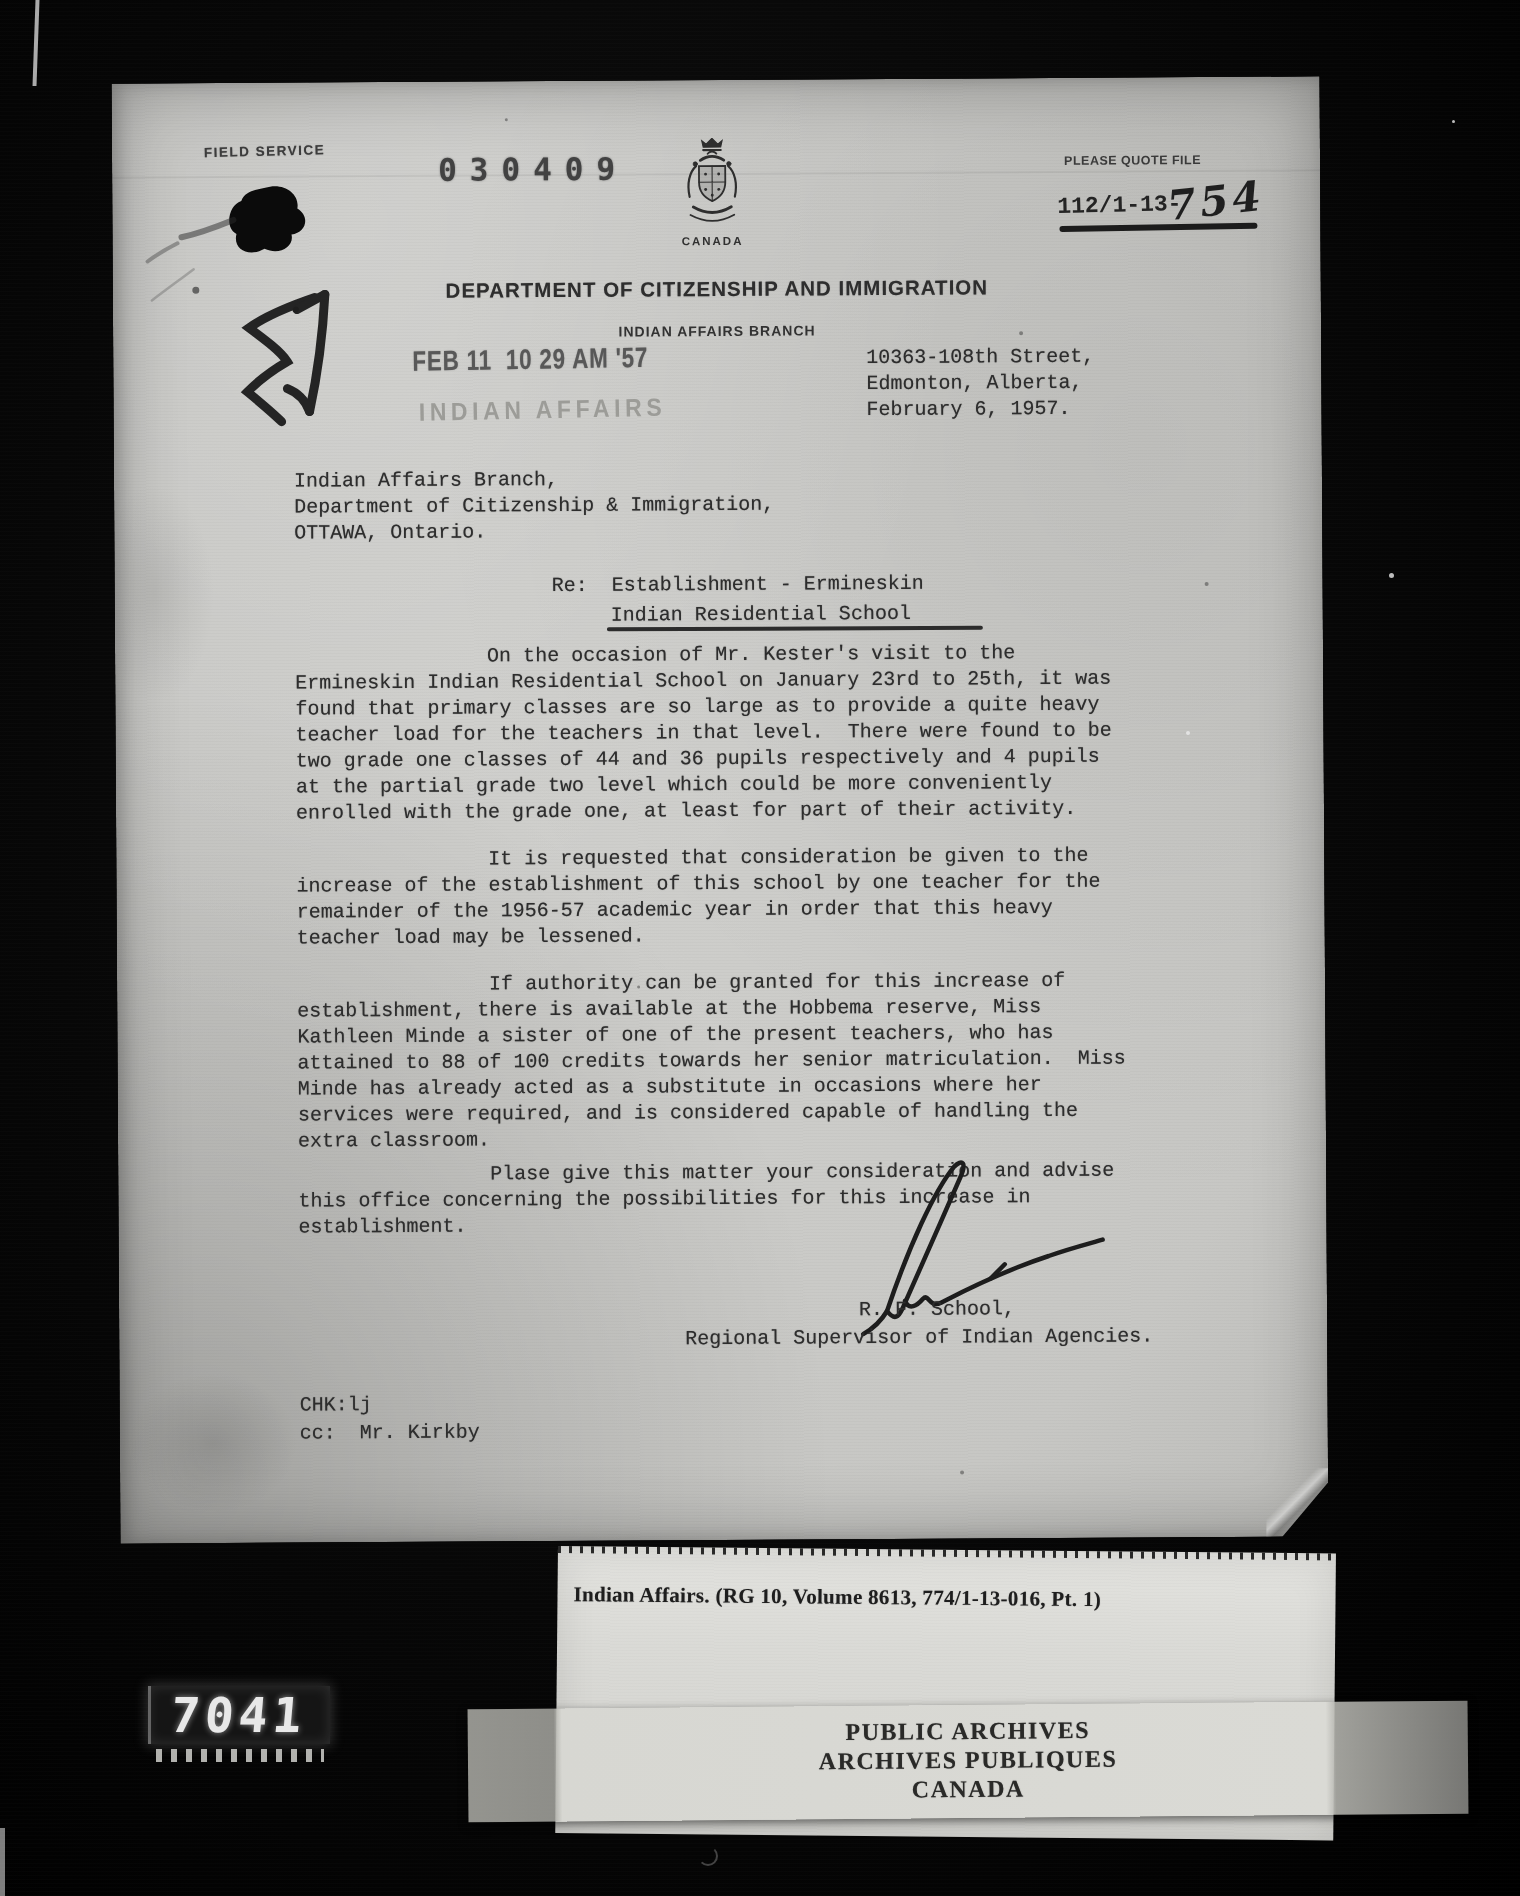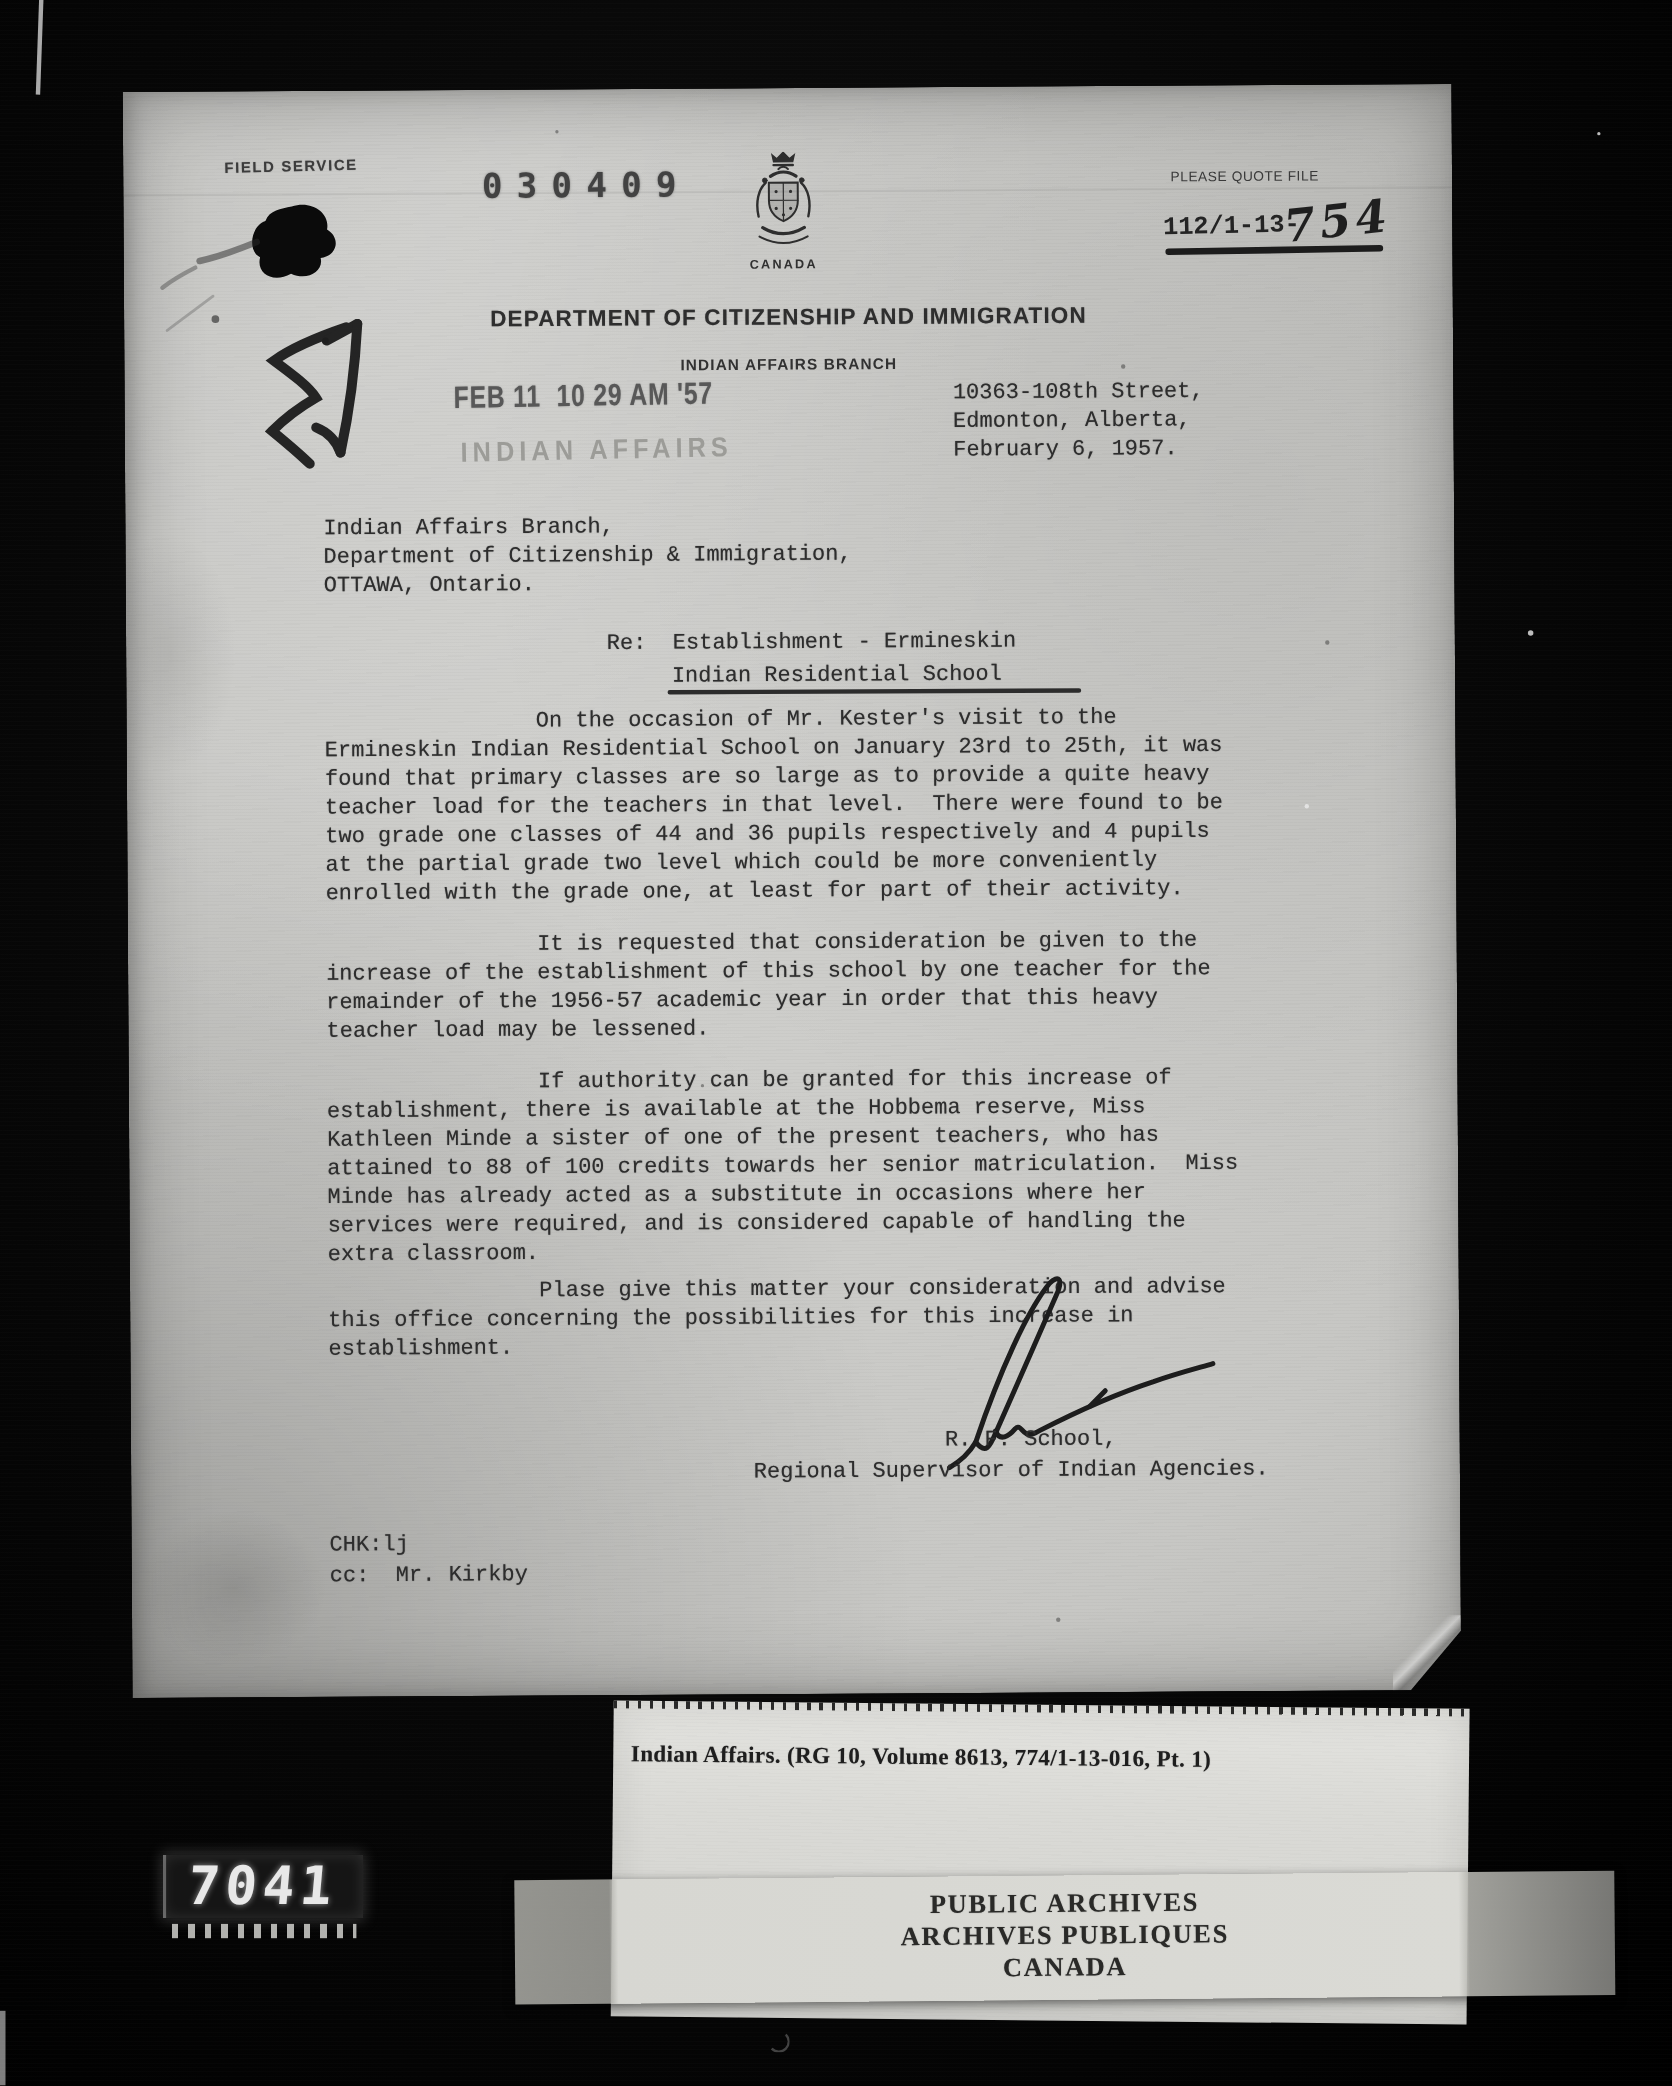--- a/index.html
+++ b/index.html
@@ -39,21 +39,21 @@
     font-family:"Liberation Mono","DejaVu Sans Mono",monospace;
     font-size:20px; line-height:26px; color:#2d2d2d; white-space:pre;
     text-shadow:0 0 1px rgba(45,45,45,0.55);
   }
   .field-service { left:92px; top:61px; font-size:13.5px; font-weight:bold;
     letter-spacing:1.5px; color:#3c3c3c; transform:rotate(-1deg);
     text-shadow:0 0 1px rgba(60,60,60,0.5); }
   .serial { left:326px; top:70px; font-family:"DejaVu Sans Mono",monospace;
     font-size:31px; font-weight:bold; letter-spacing:13px; color:#424242;
     text-shadow:0 0 2px rgba(60,60,60,0.6); }
-  .quote-label { left:952px; top:76px; font-size:12.5px; font-weight:normal;
+  .quote-label { left:952px; top:76px; font-size:12.5px; font-weight:bold;
     letter-spacing:0.5px; color:#3a3a3a; }
   .file-prefix { left:945px; top:115px; font-family:"Liberation Mono",monospace;
     font-size:23px; font-weight:bold; color:#242424; transform:rotate(-1deg); }
   .file-hand { left:1055px; top:100px; font-family:"DejaVu Serif",serif;
     font-style:italic; font-weight:bold; font-size:41px; color:#1f1f1f;
     letter-spacing:4px; transform:rotate(-6deg); }
   .file-underline { left:947px; top:147px; width:198px; height:6px; background:#1c1c1c;
     border-radius:4px; transform:rotate(-0.6deg); }
   .crest-svg { left:565px; top:58px; width:70px; height:94px; }
   .canada { left:550px; top:155px; width:100px; text-align:center; font-size:11.5px;

